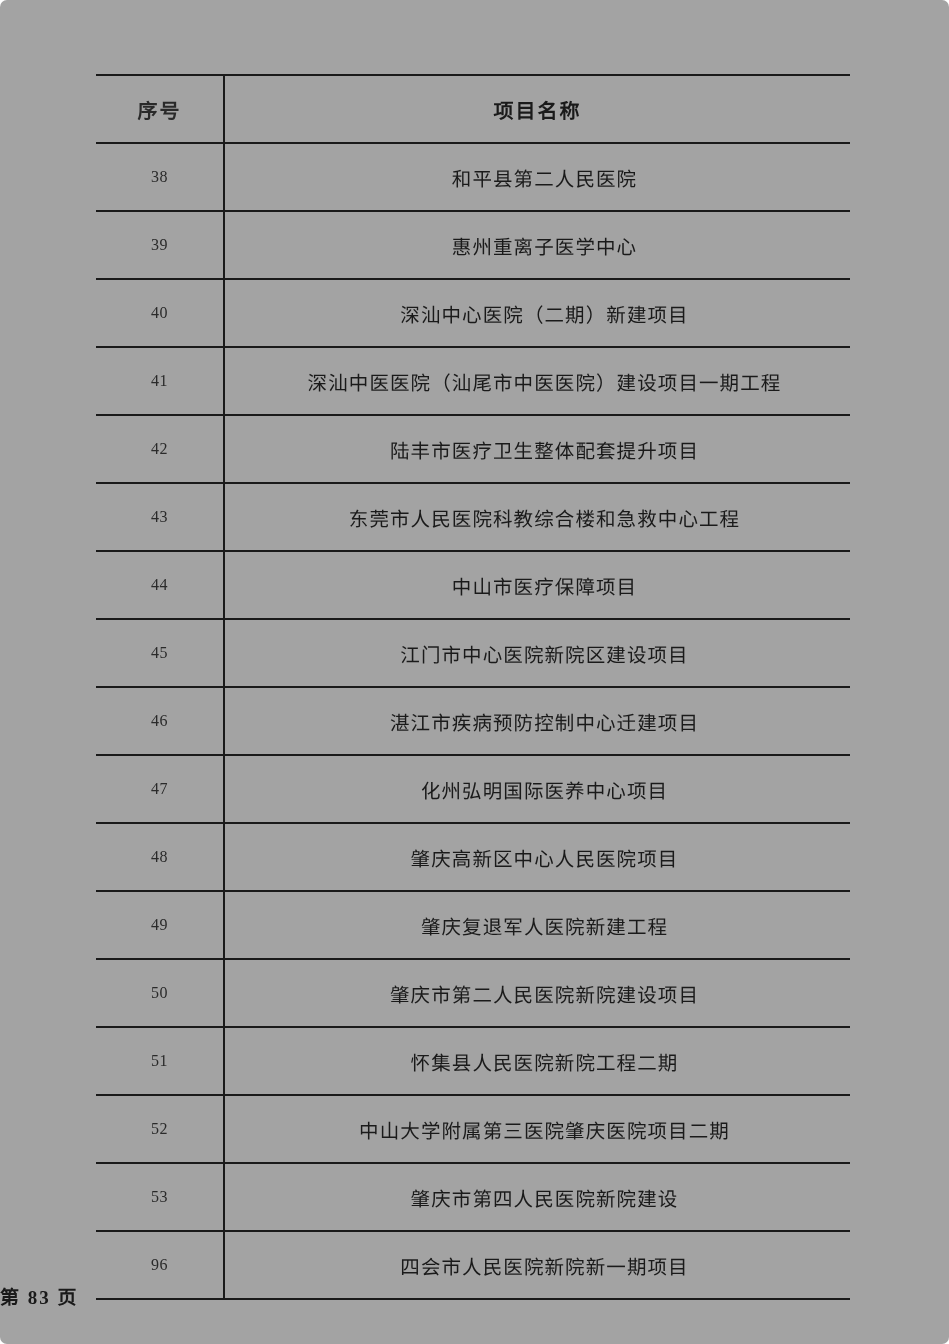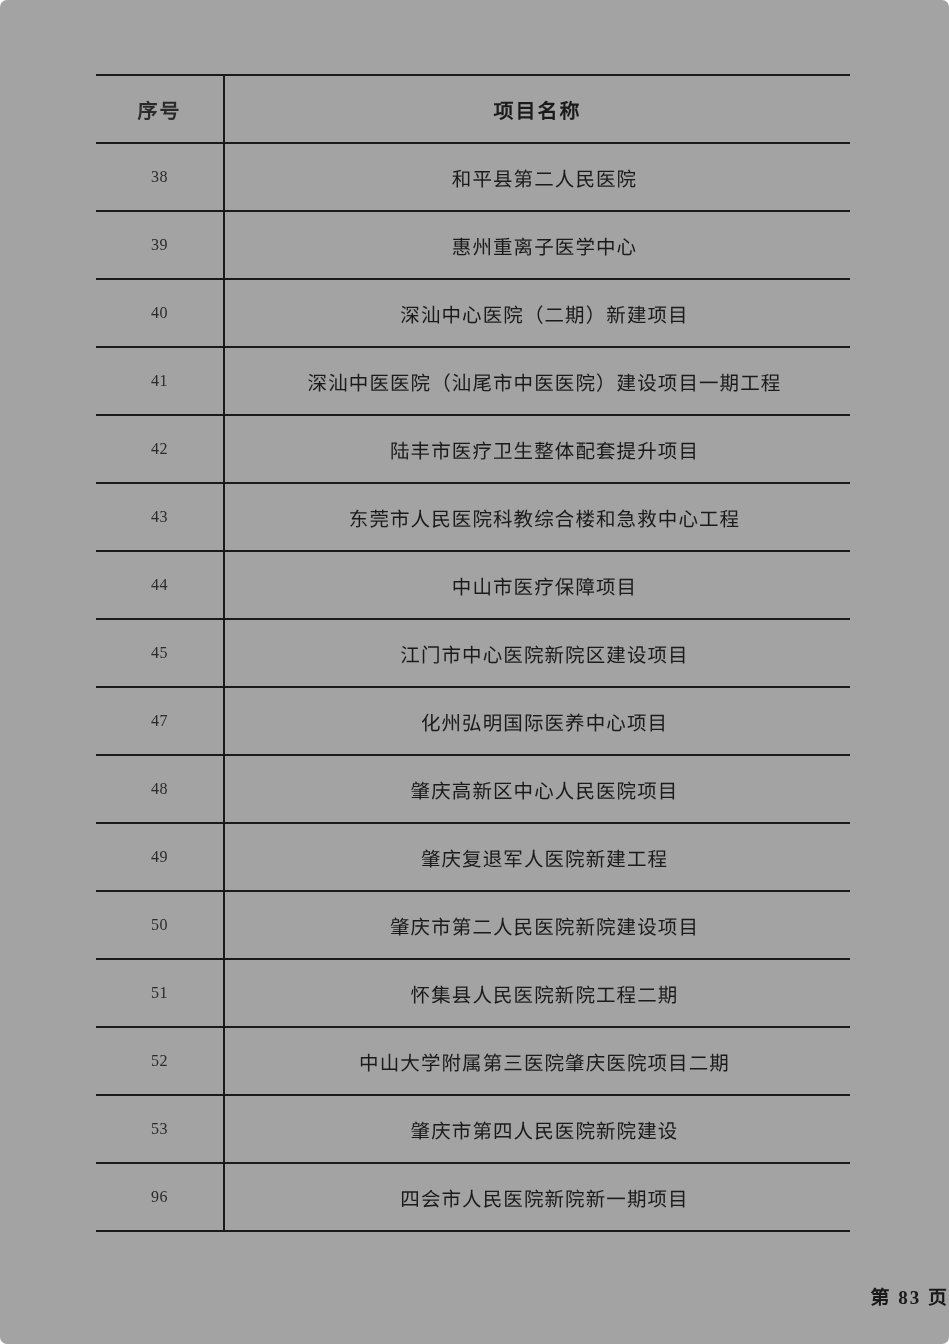--- a/index.html
+++ b/index.html
@@ -86,21 +86,21 @@
     text-align: center;
     padding-left: 0 !important;
   }
 
   
   .page-footer {
     position: absolute;
     left: 0;
     right: 0;
     top: 1282px;
-    text-align: right;
+    text-align: left;
     font-size: 19px;
     font-weight: bold;
     letter-spacing: 2px;
     color: #1a1a1a;
   }
 </style>
 </head>
 <body>
 
 <div class="page">
@@ -141,20 +141,24 @@
         </tr>
         <tr>
           <td class="cell-seq">44</td>
           <td class="cell-name">中山市医疗保障项目</td>
         </tr>
         <tr>
           <td class="cell-seq">45</td>
           <td class="cell-name">江门市中心医院新院区建设项目</td>
         </tr>
         <tr>
+          <td class="cell-seq">46</td>
+          <td class="cell-name">湛江市疾病预防控制中心迁建项目</td>
+        </tr>
+        <tr>
           <td class="cell-seq">47</td>
           <td class="cell-name">化州弘明国际医养中心项目</td>
         </tr>
         <tr>
           <td class="cell-seq">48</td>
           <td class="cell-name">肇庆高新区中心人民医院项目</td>
         </tr>
         <tr>
           <td class="cell-seq">49</td>
           <td class="cell-name">肇庆复退军人医院新建工程</td>

